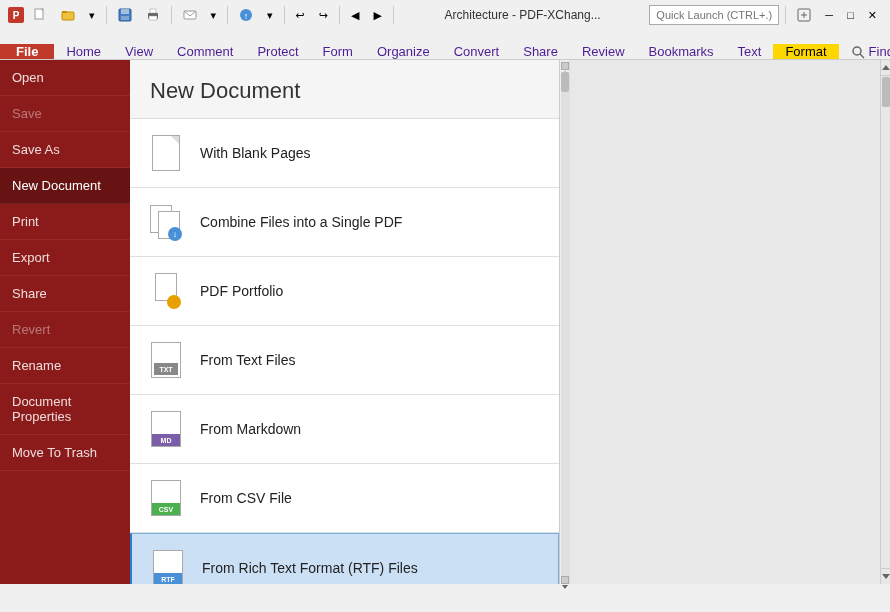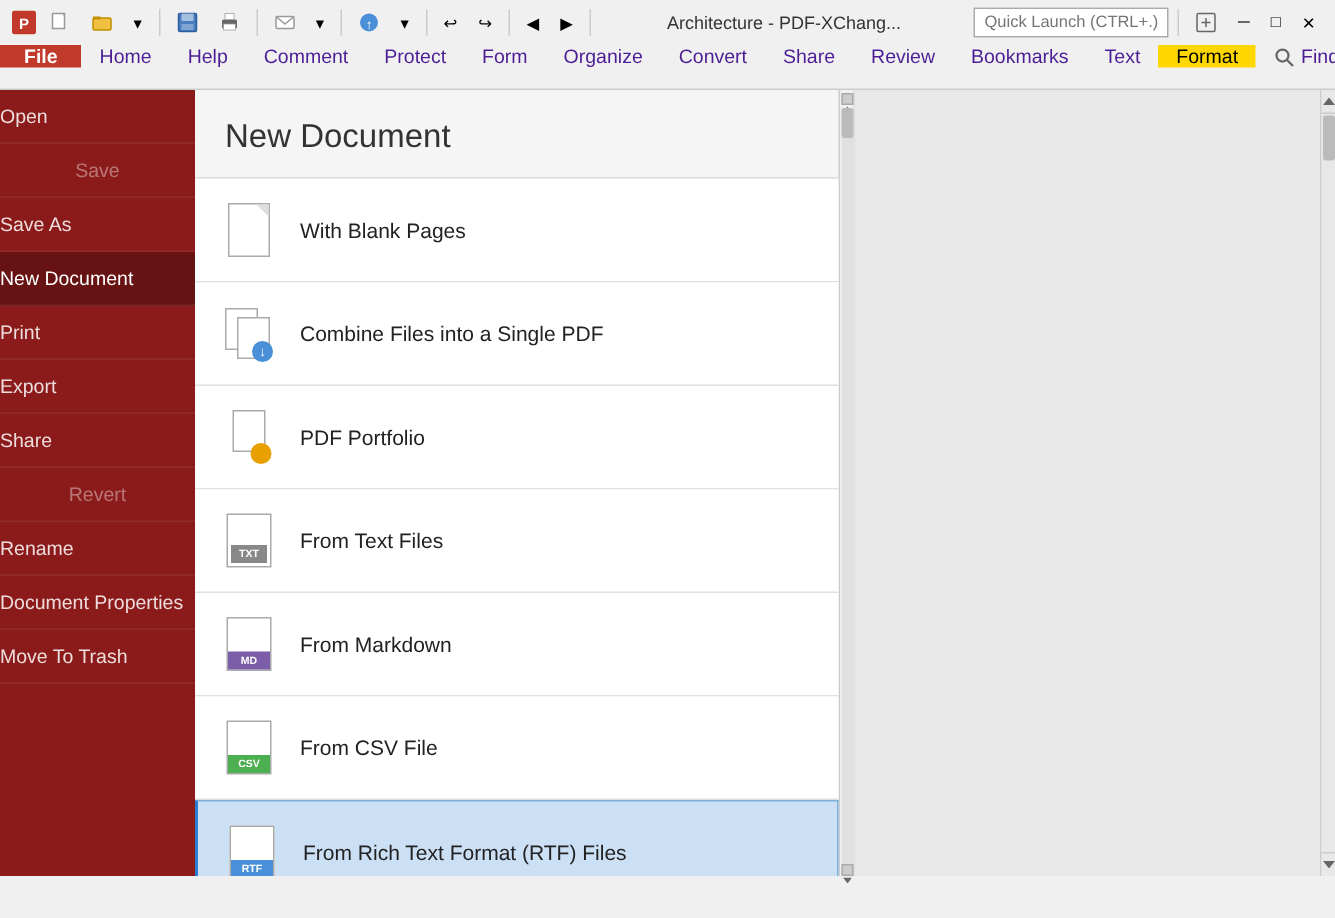--- a/index.html
+++ b/index.html
@@ -45,21 +45,21 @@
       font-size: 11px;
       width: 130px;
       background: white;
     }
 
     
     .menu-bar {
       height: 30px;
       background: #f0f0f0;
       display: flex;
-      align-items: flex-start;
+      align-items: flex-end;
       border-bottom: 1px solid #ccc;
     }
     .menu-item {
       padding: 0 12px;
       display: flex;
       align-items: center;
       cursor: pointer;
       font-size: 13px;
       color: #4c1d95;
     }
@@ -83,34 +83,33 @@
 
     
     .sidebar {
       width: 130px;
       background: #8b1a1a;
       color: white;
       display: flex;
       flex-direction: column;
     }
     .sidebar-item {
-      padding: 10px 0;
+      padding: 10px 12px;
       cursor: pointer;
       font-size: 13px;
       color: rgba(255,255,255,0.85);
       border-bottom: 1px solid rgba(255,255,255,0.08);
     }
     .sidebar-item.active {
       background: rgba(0,0,0,0.25);
       color: white;
     }
     .sidebar-item.disabled {
       color: rgba(255,255,255,0.4);
       cursor: default;
-      text-align: center;
     }
 
     
     .content-area {
       flex: 1;
       background: #e8e8e8;
       display: flex;
       flex-direction: column;
     }
 
@@ -427,21 +426,21 @@
     </button>
     <button class="tb-btn">─</button>
     <button class="tb-btn">□</button>
     <button class="tb-btn close">✕</button>
   </div>
 </div>
 
 <div class="menu-bar">
   <div class="menu-item file-tab">File</div>
   <div class="menu-item">Home</div>
-  <div class="menu-item">Help</div>
+  <div class="menu-item">View</div>
   <div class="menu-item">Comment</div>
   <div class="menu-item">Protect</div>
   <div class="menu-item">Form</div>
   <div class="menu-item">Organize</div>
   <div class="menu-item">Convert</div>
   <div class="menu-item">Share</div>
   <div class="menu-item">Review</div>
   <div class="menu-item">Bookmarks</div>
   <div class="menu-item">Text</div>
   <div class="menu-right">

